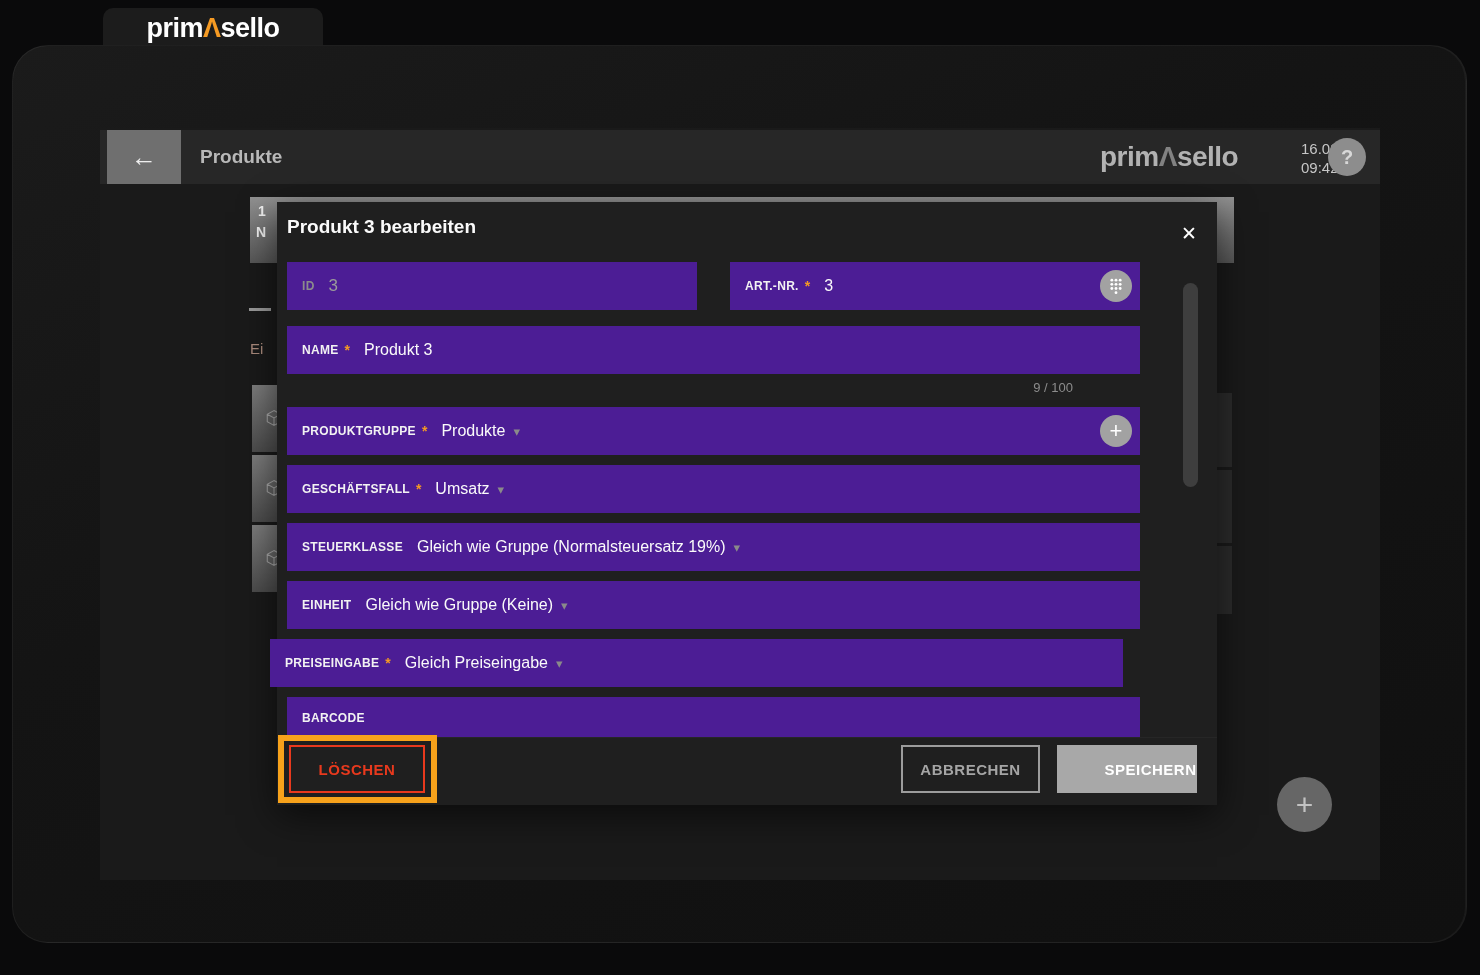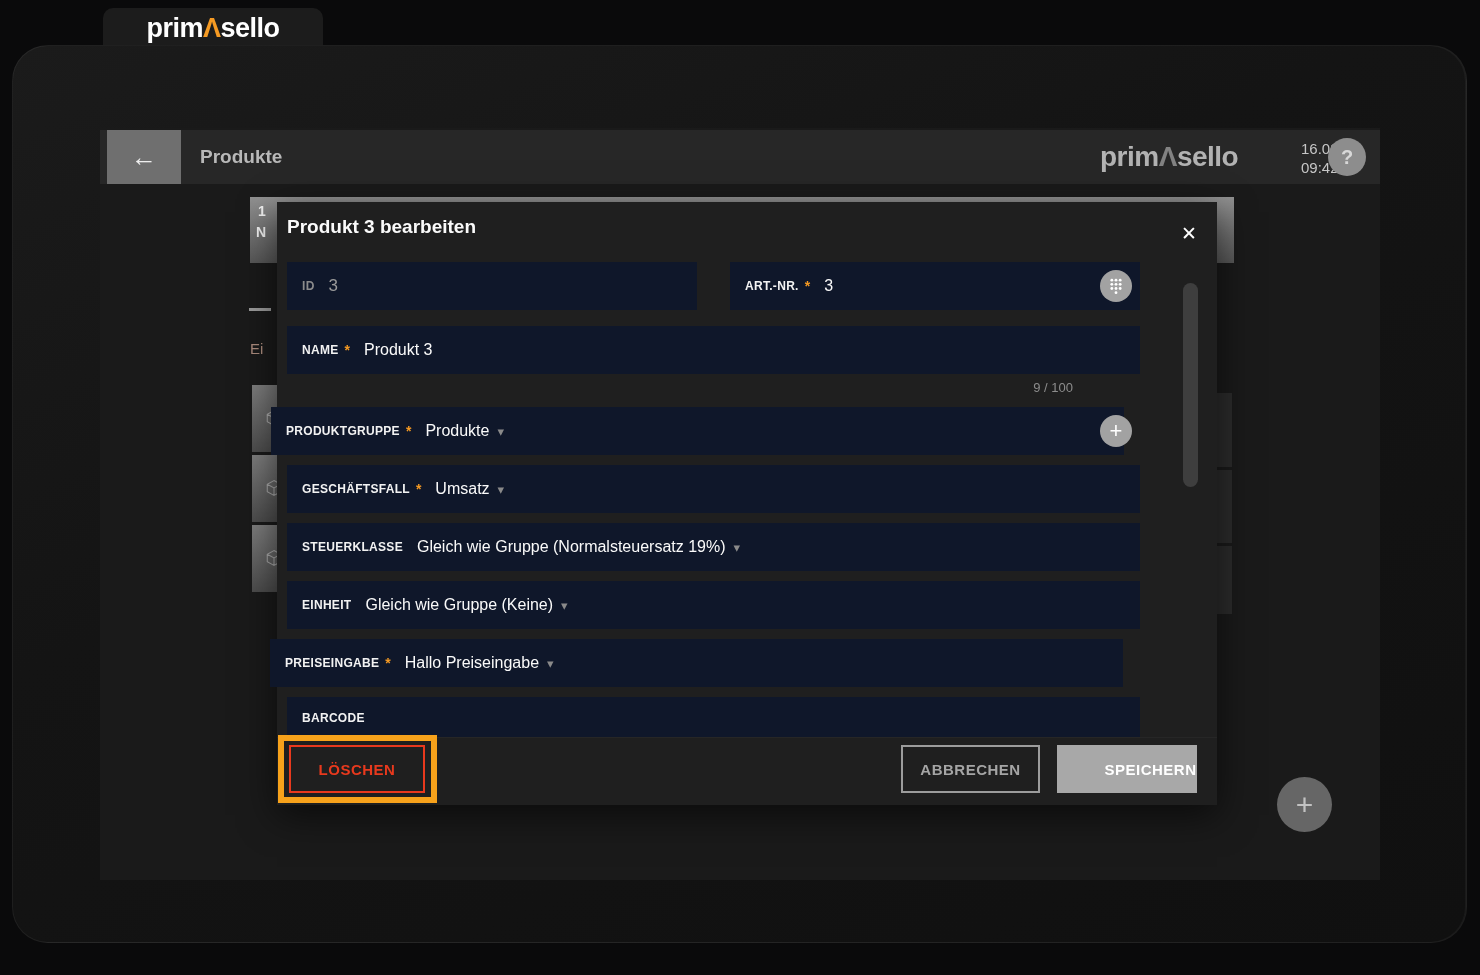--- a/index.html
+++ b/index.html
@@ -49,21 +49,21 @@
   .bg-tile svg { position:absolute; left:13px; top:24px; opacity:.45; }
   .bg-rowend { left:1217px; width:15px; background:#2b2b2b; z-index:1; }
 
   
   .modal { left:277px; top:202px; width:940px; height:603px; background:#1f1f1f; z-index:5;
            box-shadow:0 10px 35px rgba(0,0,0,0.6); }
   .modal-title { left:287px; top:216px; font-size:19px; font-weight:bold; color:#fafafa; z-index:6; }
   .close-btn { left:1174px; top:218px; width:30px; height:30px; background:transparent; border:none;
                color:#ffffff; font-size:19px; display:flex; align-items:center; justify-content:center; cursor:pointer; z-index:6; }
 
-  .field { background:#0f172a; display:flex; align-items:center; padding:0 15px; z-index:6; }
+  .field { background:#4c1d95; display:flex; align-items:center; padding:0 15px; z-index:6; }
   .flabel { font-size:12px; font-weight:bold; color:#f2f2f2; letter-spacing:.3px; white-space:nowrap; }
   .flabel.dim { color:#8c8c8c; }
   .req { color:#f59a23; font-weight:bold; font-size:14px; margin-left:6px; }
   .fvalue { color:#fafafa; font-size:16px; margin-left:14px; white-space:nowrap; }
   .fvalue.dim { color:#9a9a9a; font-size:17px; }
   .ddcaret { color:#8a8a8a; font-size:13px; margin-left:8px; }
   .counter { left:938px; top:380px; width:135px; text-align:right; font-size:13px; color:#8c8c8c; z-index:6; }
 
   .circle-btn { width:32px; height:32px; border-radius:50%; background:#a2a2a2; border:none;
                 display:flex; align-items:center; justify-content:center; cursor:pointer; z-index:7; }
@@ -173,21 +173,21 @@
     </svg>
   </button>
 
   <div class="abs field" style="left:287px;top:326px;width:853px;height:48px;">
     <span class="flabel">NAME</span>
     <span class="req">*</span>
     <span class="fvalue">Produkt 3</span>
   </div>
   <div class="abs counter">9 / 100</div>
 
-  <div class="abs field" style="left:271px;top:407px;width:853px;height:48px;">
+  <div class="abs field" style="left:287px;top:407px;width:853px;height:48px;">
     <span class="flabel">PRODUKTGRUPPE</span>
     <span class="req">*</span>
     <span class="fvalue">Produkte</span>
     <span class="ddcaret">▾</span>
   </div>
   <button class="abs circle-btn plus" style="left:1100px;top:415px;">
     <span>+</span>
   </button>
 
   <div class="abs field" style="left:287px;top:465px;width:853px;height:48px;">
@@ -205,21 +205,21 @@
 
   <div class="abs field" style="left:287px;top:581px;width:853px;height:48px;">
     <span class="flabel">EINHEIT</span>
     <span class="fvalue">Gleich wie Gruppe (Keine)</span>
     <span class="ddcaret">▾</span>
   </div>
 
   <div class="abs field" style="left:270px;top:639px;width:853px;height:48px;">
     <span class="flabel">PREISEINGABE</span>
     <span class="req">*</span>
-    <span class="fvalue">Hallo Preiseingabe</span>
+    <span class="fvalue">Gleich Preiseingabe</span>
     <span class="ddcaret">▾</span>
   </div>
 
   <div class="abs field" style="left:287px;top:697px;width:853px;height:48px;align-items:flex-start;padding-top:14px;">
     <span class="flabel">BARCODE</span>
   </div>
 
   <div class="abs modal-scrollbar"></div>
 
   <div class="abs modal-footer"></div>

